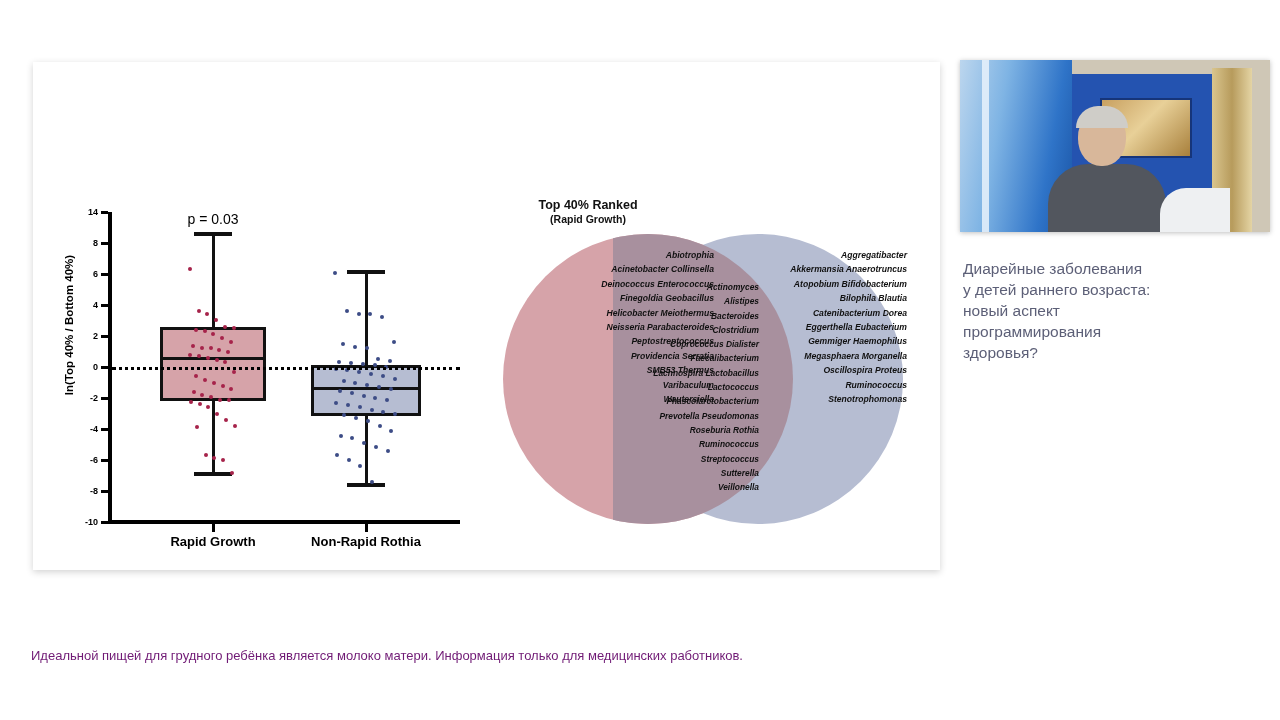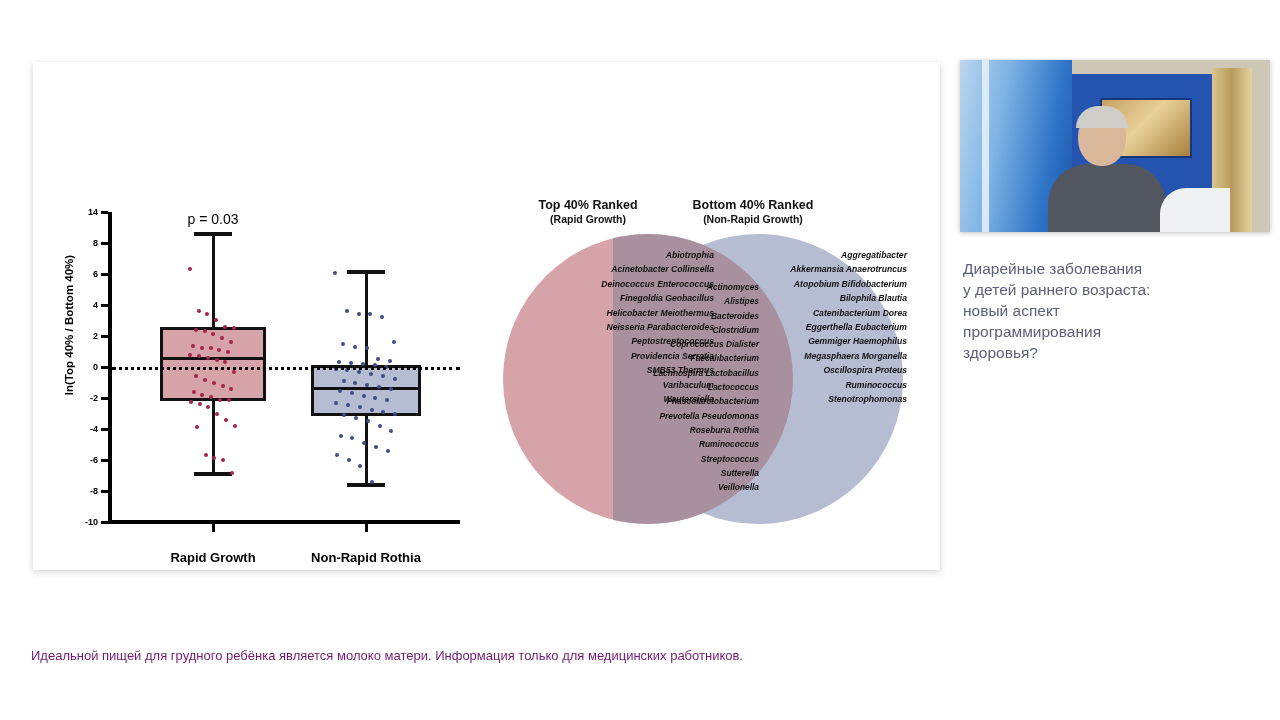--- a/index.html
+++ b/index.html
@@ -58,21 +58,21 @@
   .bp-zeroline{
     position:absolute;left:76px;width:348px;height:0;
     border-top:3px dotted #000;
   }
   .bp-pval{
     position:absolute;font-size:14px;color:#000;font-weight:400;
     transform:translateX(-50%);white-space:nowrap;
   }
   .bp-xtick{position:absolute;width:3px;height:8px;background:#000;top:320px;}
   .bp-xlabel{
-    position:absolute;top:346px;font-size:13px;font-weight:bold;color:#000;
+    position:absolute;top:330px;font-size:13px;font-weight:bold;color:#000;
     transform:translateX(-50%);white-space:nowrap;text-align:right;
   }
   .bx-box{position:absolute;border:3px solid #111;box-sizing:border-box;}
   .bx-median{position:absolute;height:3px;background:#111;}
   .bx-whisk-v{position:absolute;width:3px;background:#111;}
   .bx-cap{position:absolute;height:4px;background:#111;}
   .dot{position:absolute;width:4px;height:4px;border-radius:50%;}
   .dot.pink{background:#a6234a;}
   .dot.blue{background:#3d4c86;}
 
@@ -307,24 +307,20 @@
             <div class="bp-pval" style="left: 177px; top: 7.3px;">p = 0.03</div>
           </div>
       </div>
 
       <div class="venn">
 
         <div class="venn-head" style="left:125px;top:6px;">
           <div class="h1">Top 40% Ranked</div>
           <div class="h2">(Rapid Growth)</div>
         </div>
-        <div class="venn-head" style="left:290px;top:6px;">
-          <div class="h1">Bottom 40% Ranked</div>
-          <div class="h2">(Non-Rapid Growth)</div>
-        </div>
 
         <div class="v-circle v-left" style="left:40px;top:42px;width:290px;height:290px;"></div>
         <div class="v-circle v-right" style="left:150px;top:42px;width:290px;height:290px;"></div>
 
         <div class="v-overlap" style="left:150px;top:42px;width:180px;height:290px;">
           <div class="v-ovl-inner" style="left:-110px;top:0;width:290px;height:290px;"></div>
         </div>
 
         <div class="v-list" style="left:36px;top:56px;width:215px;">Abiotrophia
 Acinetobacter    Collinsella

